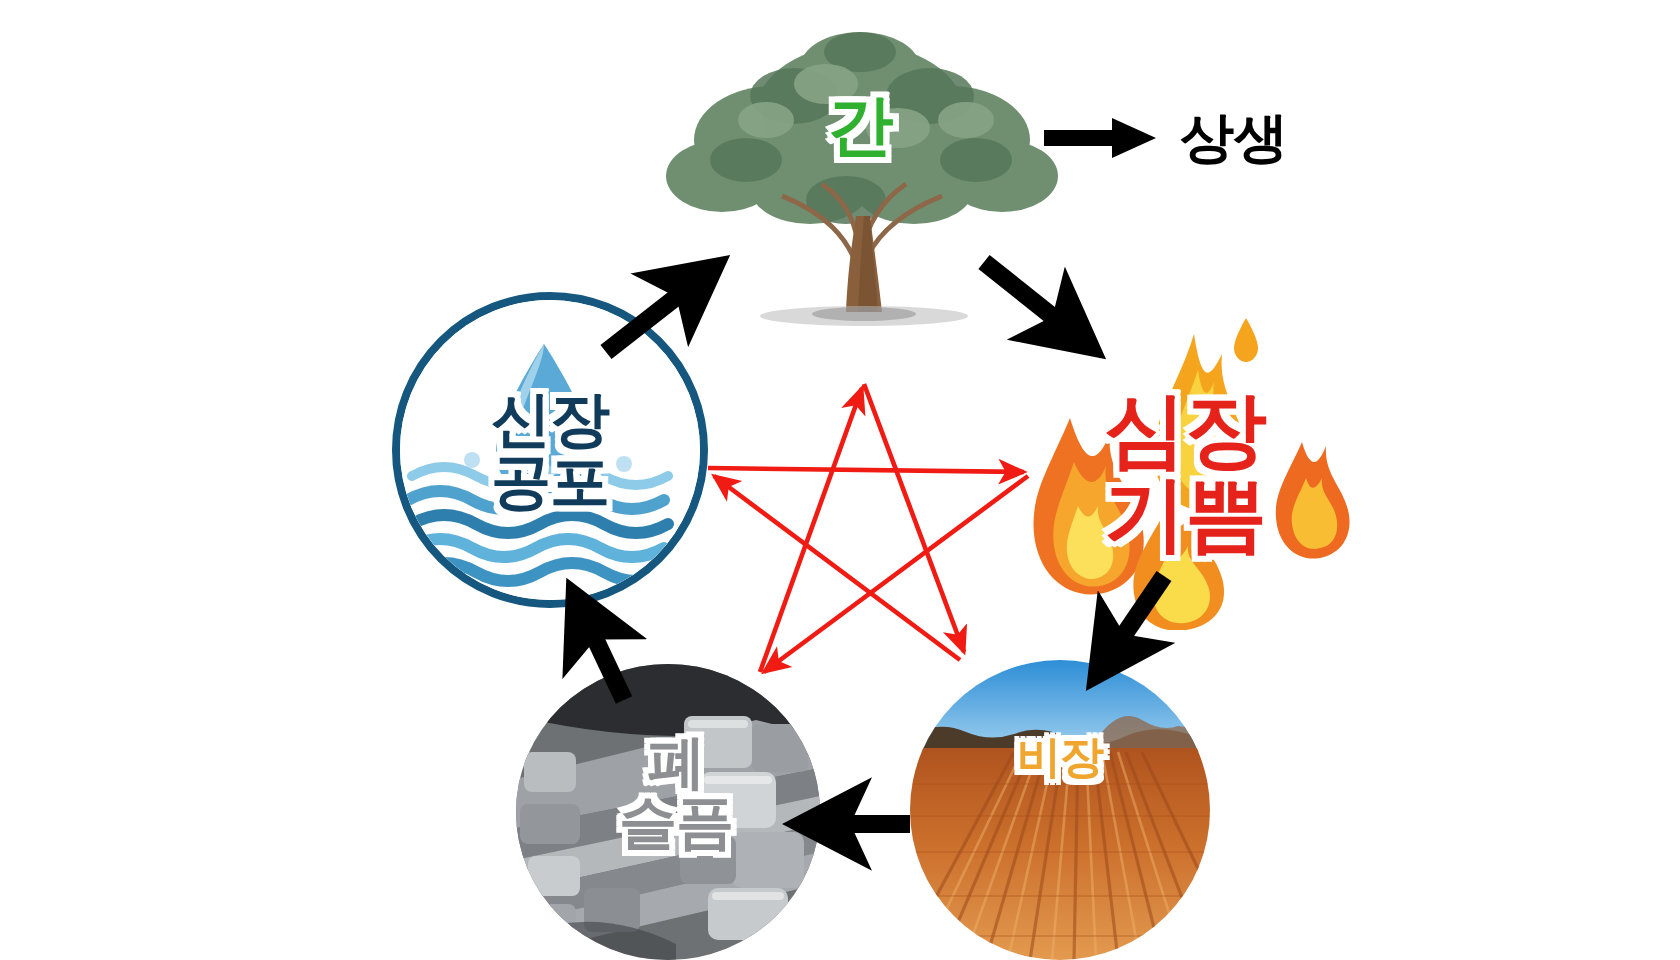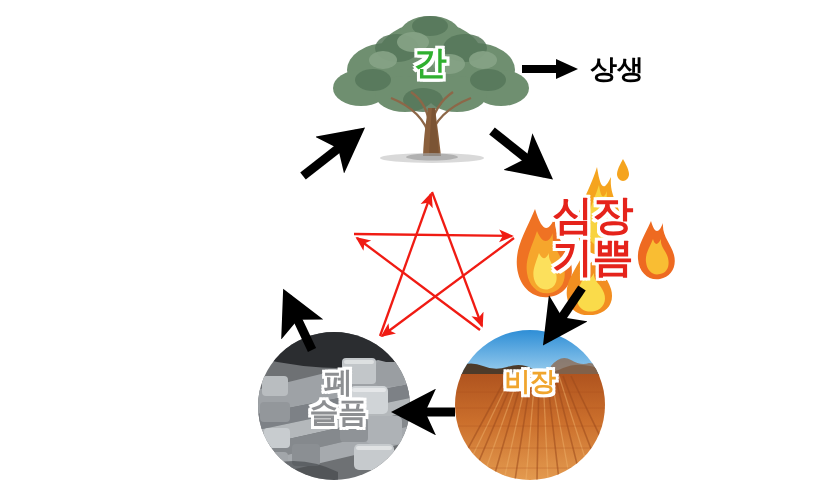--- a/index.html
+++ b/index.html
@@ -69,21 +69,21 @@
       2px 2px 0 #fff,-2px 2px 0 #fff,2px -2px 0 #fff,-2px -2px 0 #fff,
       3px 3px 0 #fff,-3px 3px 0 #fff,3px -3px 0 #fff,-3px -3px 0 #fff,
       0 3px 0 #fff,0 -3px 0 #fff,3px 0 0 #fff,-3px 0 0 #fff;
   }
 
   
   #earth{left:455px;top:330px;width:150px;height:150px;}
   #earth .circle-node{inset:0;}
   #earth .label{
     top:38px;
-    font-size:26px;
+    font-size:22px;
     color:#f0a52e;
     text-shadow:
       2px 0 0 #fff,-2px 0 0 #fff,0 2px 0 #fff,0 -2px 0 #fff,
       2px 2px 0 #fff,-2px 2px 0 #fff,2px -2px 0 #fff,-2px -2px 0 #fff,
       3px 3px 0 #fff,-3px 3px 0 #fff,3px -3px 0 #fff,-3px -3px 0 #fff,
       0 3px 0 #fff,0 -3px 0 #fff,3px 0 0 #fff,-3px 0 0 #fff;
   }
 
   
   #metal{left:258px;top:332px;width:152px;height:148px;}
@@ -193,20 +193,44 @@
       <path d="M104 148 C105 126 106 112 107 100 L110 100 C111 118 113 132 114 148 Z" fill="#6f4a2d" opacity="0.55"></path>
 
       <ellipse cx="107" cy="150" rx="52" ry="5" fill="#b9b9b9" opacity="0.55"></ellipse>
       <ellipse cx="107" cy="149" rx="26" ry="3.5" fill="#8a8a8a" opacity="0.5"></ellipse>
     </svg>
     <div class="node-label label">
       <span class="ln">간</span>
     </div>
   </div>
 
+  <div class="node" id="water">
+    <div class="circle-node">
+      <svg width="150" height="150" viewBox="0 0 150 150">
+        <rect width="150" height="150" fill="#ffffff"></rect>
+
+        <path d="M72 22 C72 22 48 58 48 76 C48 90 59 100 72 100 C85 100 96 90 96 76 C96 58 72 22 72 22 Z" fill="#5aa9d6"></path>
+        <path d="M72 22 C72 22 60 42 55 60 C53 68 54 80 60 88 C56 78 57 66 61 56 C65 44 72 30 72 22 Z" fill="#9fd2ea"></path>
+
+        <g fill="none" stroke-linecap="round">
+          <path d="M6 88 q16 -9 32 0 q16 9 32 0 q16 -9 32 0 q16 9 32 0" stroke="#8ecbe8" stroke-width="5"></path>
+          <path d="M4 100 q16 -9 32 0 q16 9 32 0 q16 -9 32 0 q16 9 32 0" stroke="#4fa2ce" stroke-width="6"></path>
+          <path d="M6 112 q16 -9 32 0 q16 9 32 0 q16 -9 32 0 q16 9 32 0" stroke="#2f7fae" stroke-width="6"></path>
+          <path d="M4 124 q16 -9 32 0 q16 9 32 0 q16 -9 32 0 q16 9 32 0" stroke="#5fb2da" stroke-width="6"></path>
+          <path d="M6 136 q16 -9 32 0 q16 9 32 0 q16 -9 32 0 q16 9 32 0" stroke="#3d93c2" stroke-width="6"></path>
+        </g>
+        <circle cx="36" cy="80" r="4" fill="#bfe0f2"></circle>
+        <circle cx="112" cy="82" r="4" fill="#bfe0f2"></circle>
+      </svg>
+    </div>
+    <div class="node-label label">
+      <span class="ln">신장</span>
+      <span class="ln">공포</span>
+    </div>
+  </div>
 
   <div class="node" id="fire">
     <svg width="175" height="160" viewBox="0 0 175 160">
 
       <path d="M92 12 C84 38 72 52 72 72 C72 90 84 100 96 100 C110 100 120 88 118 70 C116 52 104 42 106 22 C100 34 96 38 92 12 Z" fill="#f5a41e"></path>
       <path d="M94 30 C88 48 82 58 82 72 C82 84 89 92 97 92 C106 92 112 84 110 72 C108 58 100 50 102 36 C99 44 96 44 94 30 Z" fill="#f8d33f"></path>
 
       <path d="M30 54 C20 78 10 92 12 112 C14 132 28 144 44 142 C60 140 70 126 66 108 C62 90 48 82 50 62 C44 76 38 80 30 54 Z" fill="#ef7223"></path>
       <path d="M32 76 C26 94 20 104 22 118 C24 132 34 140 45 138 C56 136 62 126 59 112 C56 98 46 92 48 78 C44 88 38 90 32 76 Z" fill="#f6a62c"></path>
       <path d="M34 98 C30 110 27 116 29 124 C31 132 38 136 44 134 C50 132 53 126 51 118 C49 110 43 106 44 98 C41 104 38 106 34 98 Z" fill="#fce05c"></path>

